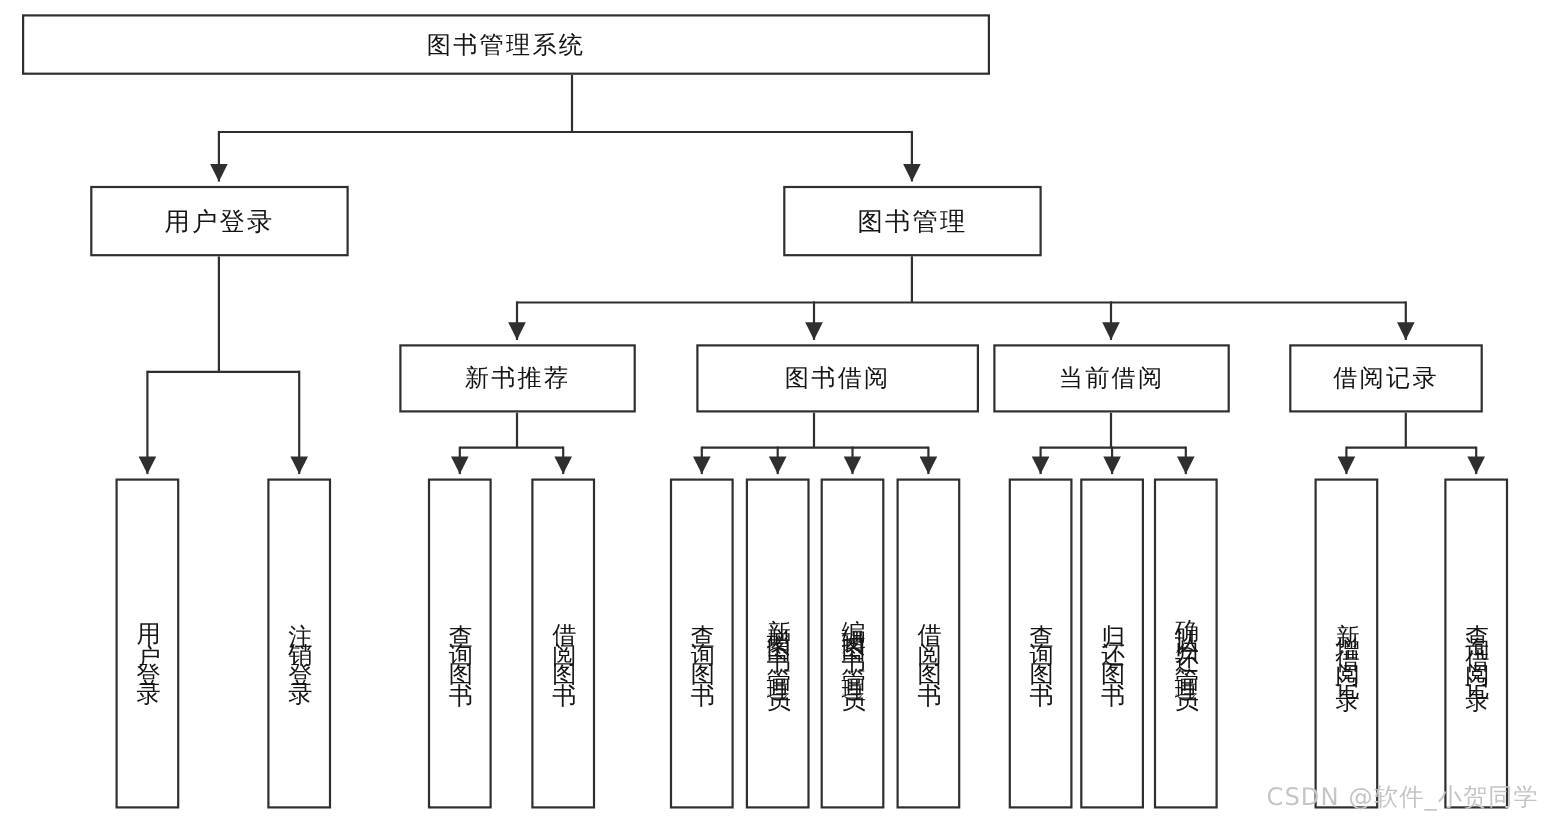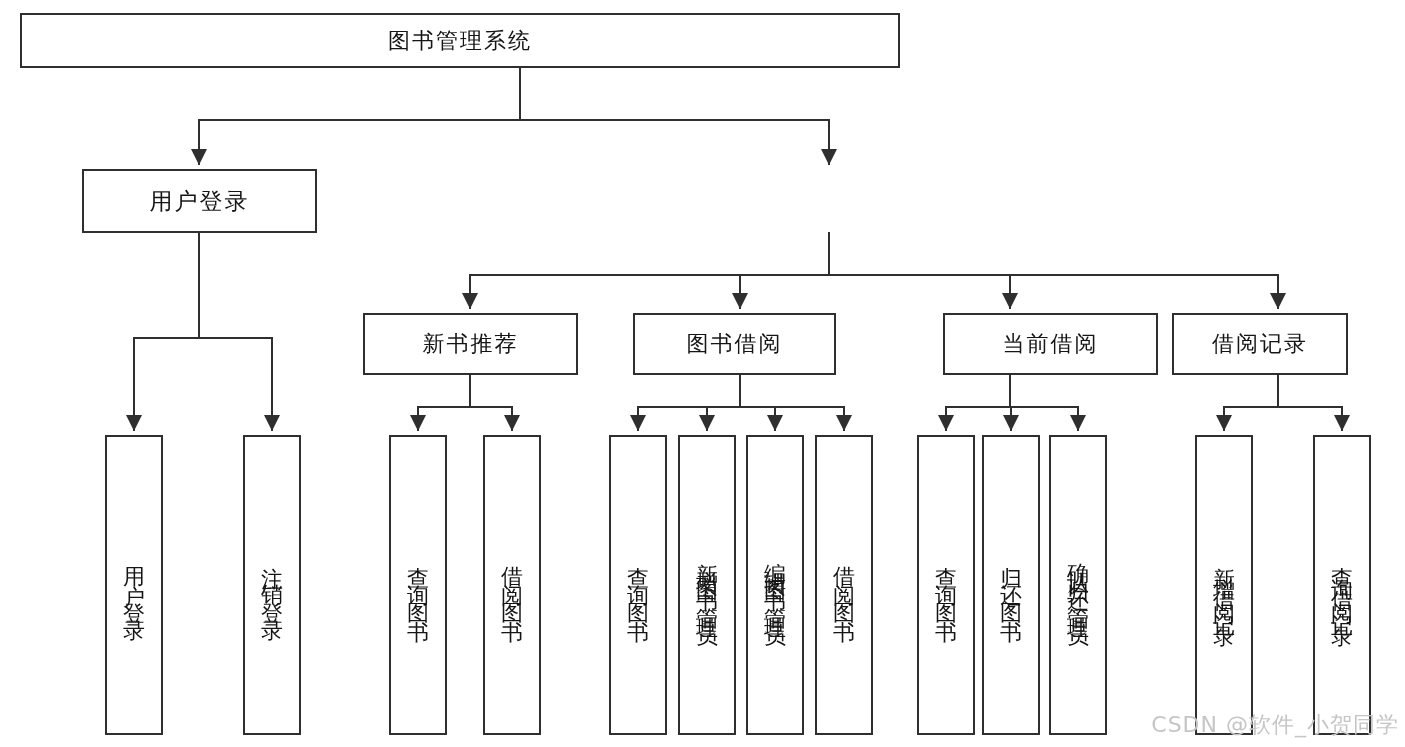--- a/index.html
+++ b/index.html
@@ -83,24 +83,25 @@
     <line class="ln" x1="1078" y1="406" x2="1078" y2="431" marker-end="url(#arw)"></line>
 
     <path class="ln" d="M1278 375 V407 M1224 407 H1342"></path>
     <line class="ln" x1="1224" y1="406" x2="1224" y2="431" marker-end="url(#arw)"></line>
     <line class="ln" x1="1342" y1="406" x2="1342" y2="431" marker-end="url(#arw)"></line>
   </svg>
 
   <div class="node root">图书管理系统</div>
 
   <div class="node l2" style="left:82px;width:235px;">用户登录</div>
+  <div class="node l2" style="left:712px;width:235px;">图书管理</div>
 
   <div class="node l3" style="left:363px;width:215px;">新书推荐</div>
-  <div class="node l3" style="left:633px;width:203px;">图书借阅</div>
-  <div class="node l3" style="left:903px;width:215px;margin-left:40px;">当前借阅</div>
+  <div class="node l3" style="left:633px;width:257px;">图书借阅</div>
+  <div class="node l3" style="left:903px;width:215px;">当前借阅</div>
   <div class="node l3" style="left:1172px;width:176px;">借阅记录</div>
 
   <div class="vbox short" style="left:105px;">用户登录</div>
   <div class="vbox short" style="left:243px;">注销登录</div>
 
   <div class="vbox short" style="left:389px;">查询图书</div>
   <div class="vbox short" style="left:483px;">借阅图书</div>
 
   <div class="vbox short" style="left:609px;">查询图书</div>
   <div class="vbox" style="left:678px;">新增图书（管理员）</div>

